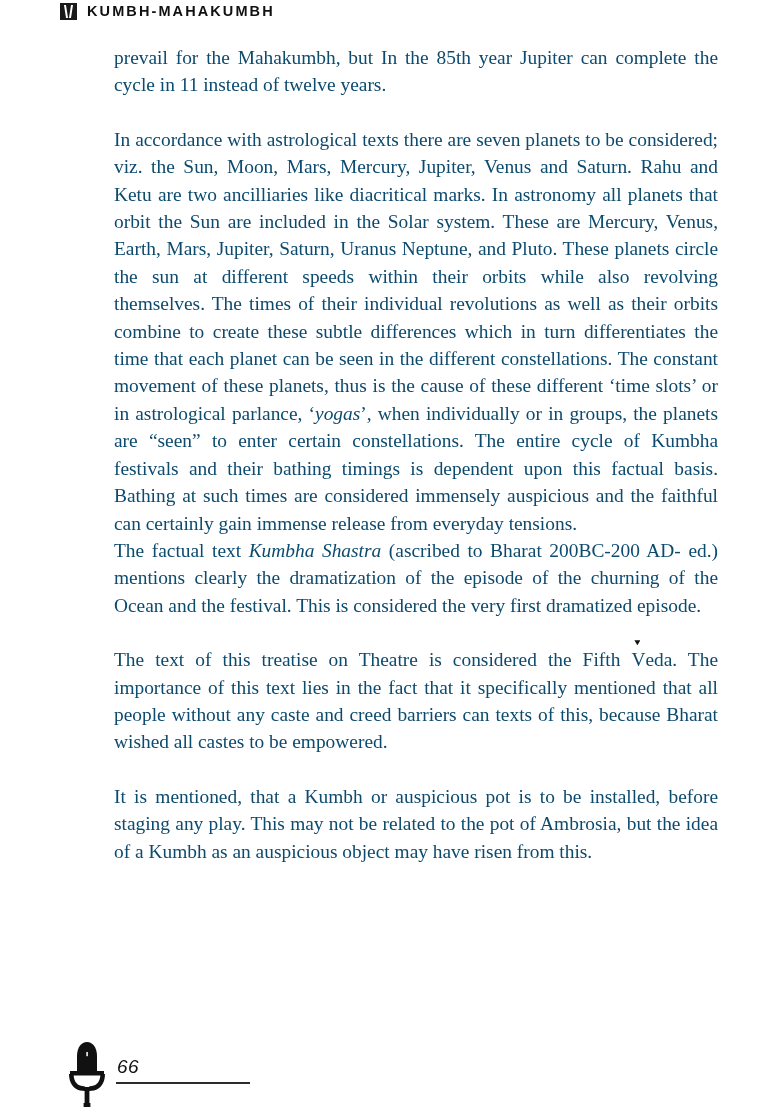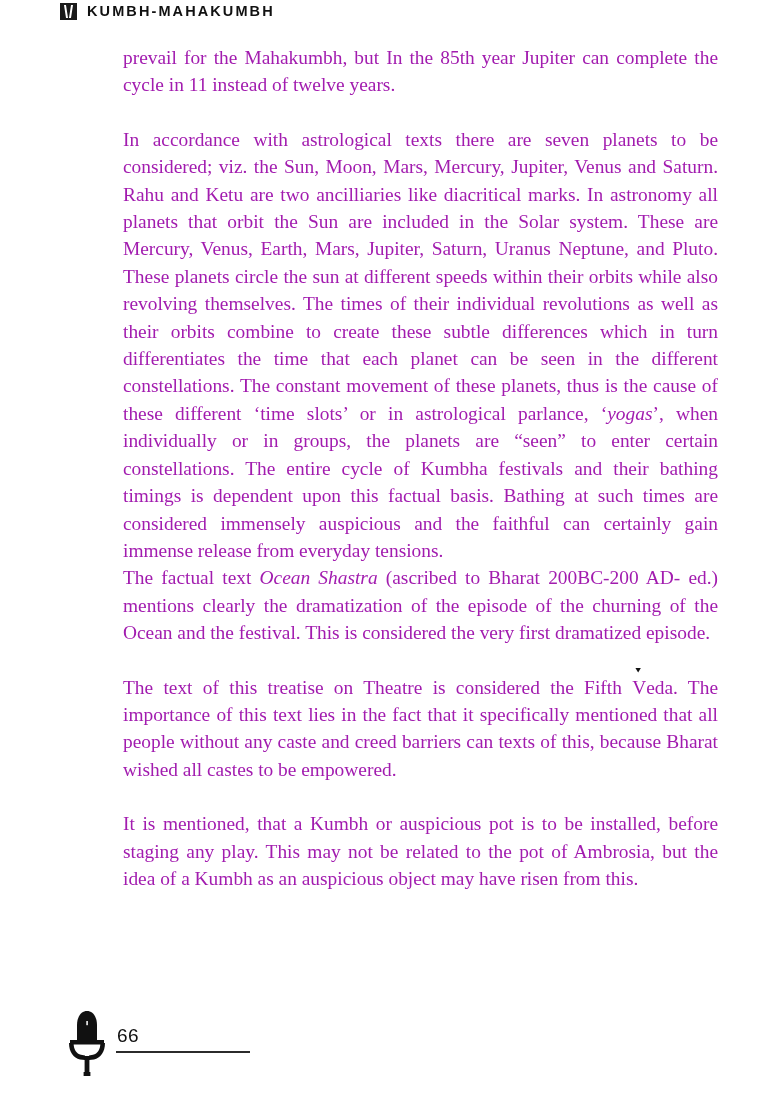--- a/index.html
+++ b/index.html
@@ -65,27 +65,27 @@
 
   
   .textblock {
     position: absolute;
     left: 110px;
     top: 44px;
     width: 608px;
   }
 
   p.para {
-    margin: 0 0 0 13px;
+    margin: 0 0 0 4px;
     font-size: 19.4px;
     line-height: 27.4px;
     text-align: justify;
     text-justify: inter-word;
     hyphens: none;
-    color: #a21caf;
+    color: #0c4a6e;
   }
   p.para.gap     { margin-top: 27px; }
   p.para.tight   { margin-top: 0; }
   
   p.para::after {
     content: "";
     display: inline-block;
     width: 100%;
   }
   p.para.nostretch::after { content: none; display: none; }
@@ -105,23 +105,24 @@
     width: 6px;
     height: 5px;
     background: #111111;
     clip-path: polygon(0 0, 100% 0, 50% 100%);
   }
 
   
   .footer {
     position: absolute;
     left: 60px;
-    top: 1004px;
+    top: 1035px;
     width: 300px;
     height: 73px;
+    font-style: italic;
   }
 
   .kalash {
     position: absolute;
     left: 5px;
     top: 2px;
     width: 44px;
     height: 71px;
   }
 
@@ -156,21 +157,21 @@
     <span class="running-head-title">KUMBH-MAHAKUMBH</span>
   </div>
 
   <div class="textblock">
 
     <p class="para nostretch">prevail for the Mahakumbh, but In the 85th year Jupiter can complete the cycle in 11 instead of twelve years.</p>
 
     <p class="para gap nostretch"><span>In accordance with astrological texts there are seven planets to be considered; viz. the Sun, Moon, Mars, Mercury, Jupiter, Venus and Saturn. Rahu and Ketu are two ancilliaries like diacritical marks. In astronomy all planets that orbit the Sun are included in the Solar system. These are Mercury, Venus, Earth, Mars, Jupiter, Saturn, Uranus Neptune, and Pluto. These planets circle the sun at different speeds within their orbits while also revolving themselves. The times of their individual revolutions as well as their orbits combine to create these subtle differences which in turn differentiates the time that each planet can be seen in the different constellations. The constant movement of these planets, thus is the cause of these different ‘time slots’ or in astrological parlance, ‘</span><span class="it">yogas</span><span>’, when individually or in groups, the planets are “seen” to enter certain constellations. The entire cycle of Kumbha festivals and their bathing timings is dependent upon this factual basis. Bathing at such times are considered immensely auspicious and the faithful can certainly gain immense release from everyday tensions.</span></p>
 
 
-    <p class="para tight nostretch"><span>The factual text </span><span class="it">Ocean Shastra</span><span> (ascribed to Bharat 200BC-200 AD- ed.) mentions clearly the dramatization of the episode of the churning of the Ocean and the festival. This is considered the very first dramatized episode.</span></p>
+    <p class="para tight nostretch"><span>The factual text </span><span class="it">Kumbha Shastra</span><span> (ascribed to Bharat 200BC-200 AD- ed.) mentions clearly the dramatization of the episode of the churning of the Ocean and the festival. This is considered the very first dramatized episode.</span></p>
 
     <p class="para gap nostretch"><span>The text of this treatise on Theatre is considered the Fifth </span><span class="speck">V</span><span>eda. The importance of this text lies in the fact that it specifically mentioned that all people without any caste and creed barriers can texts of this, because Bharat wished all castes to be empowered.</span></p>
 
     <p class="para gap nostretch">It is mentioned, that a Kumbh or auspicious pot is to be installed, before staging any play. This may not be related to the pot of Ambrosia, but the idea of a Kumbh as an auspicious object may have risen from this.</p>
 
   </div>
 
   <div class="footer">
 
     <svg class="kalash" viewBox="0 0 44 71" xmlns="http://www.w3.org/2000/svg">

